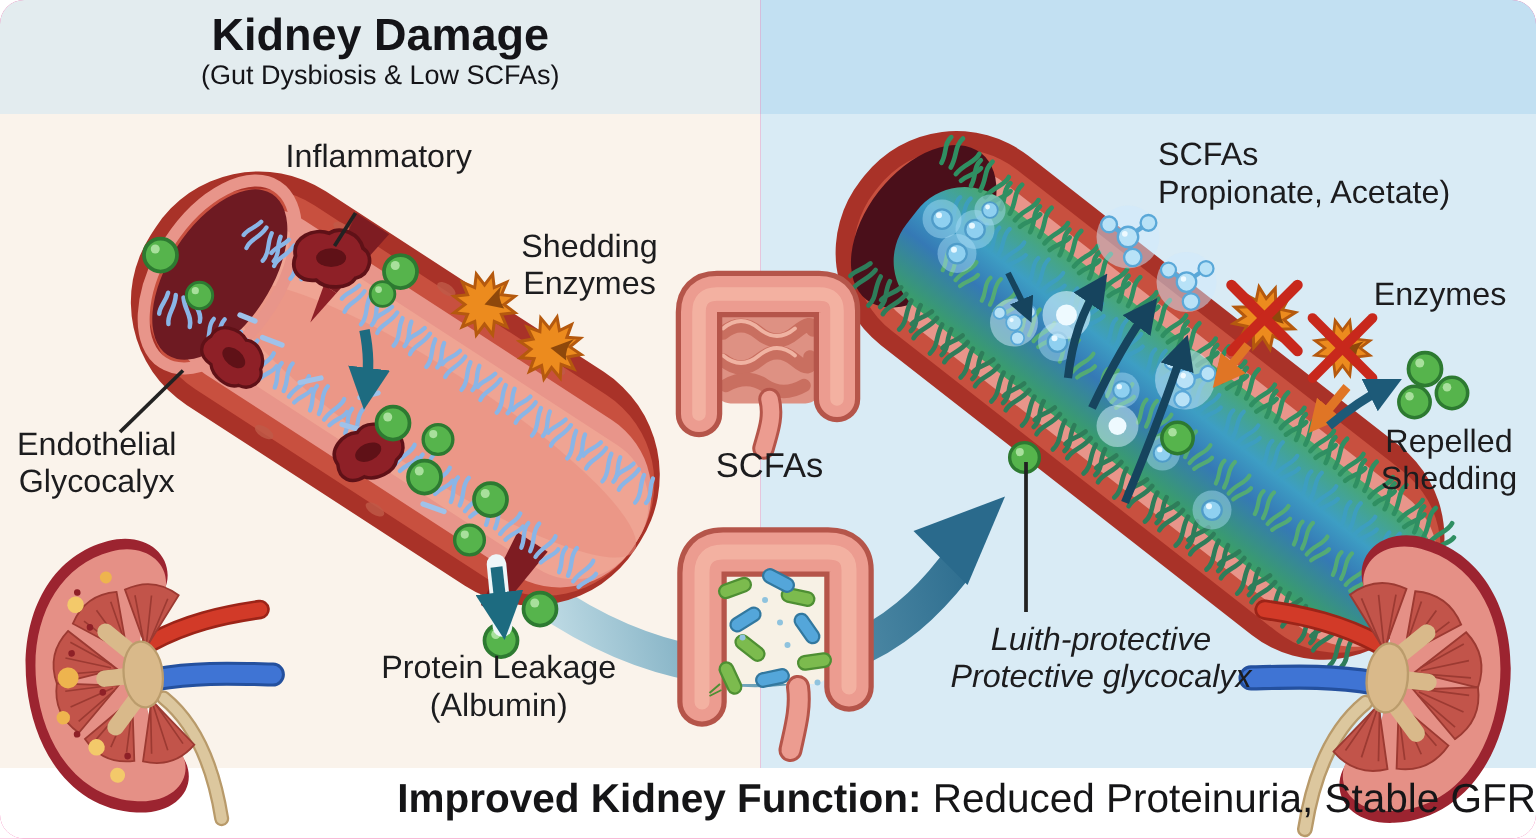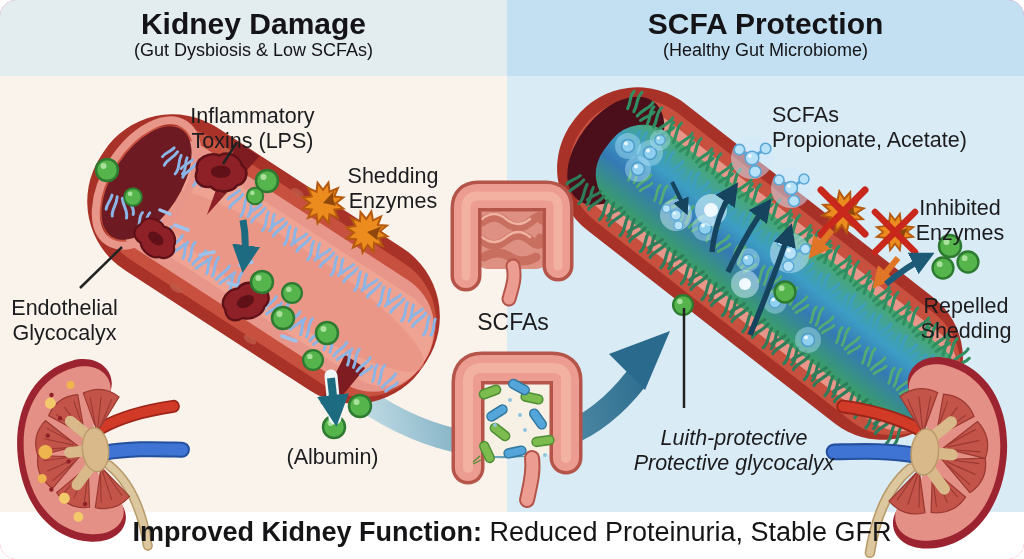--- a/index.html
+++ b/index.html
@@ -8,45 +8,41 @@
   .bg{position:absolute;}
   #hdrL{left:0;top:0;width:507px;height:76px;background:#e3ecef;}
   #hdrR{left:507px;top:0;width:517px;height:76px;background:#c2e0f2;}
   #panL{left:0;top:76px;width:507px;height:436px;background:#faf3eb;}
   #panR{left:507px;top:76px;width:517px;height:436px;background:#d9ebf5;}
   #footband{left:0;top:512px;width:1024px;height:47px;background:#ffffff;}
   .hdr-inner{position:relative;text-align:center;color:#141418;}
   .hdr-title{font-size:30px;font-weight:bold;padding-top:7px;line-height:1.1;}
   .hdr-sub{font-size:18px;line-height:1.12;}
   svg#art{position:absolute;left:0;top:0;z-index:2;}
-  .lbl{position:absolute;z-index:3;color:#1c1c1e;font-size:21.5px;line-height:1.15;text-align:center;margin-top:12px;}
+  .lbl{position:absolute;z-index:3;color:#1c1c1e;font-size:21.5px;line-height:1.15;text-align:center;}
   .lbl span{display:block;}
   .lbl.left-align{text-align:left;}
-  #footer-text{position:absolute;z-index:3;left:0;top:517px;width:1024px;text-align:center;
+  #footer-text{position:absolute;z-index:3;left:0;top:517px;width:1024px;text-align:right;
                font-size:27px;color:#151517;}
   #footer-text .b{font-weight:bold;}
 </style>
 </head>
 <body>
 
 <div id="canvas">
 
   <div class="bg" id="hdrL"></div>
   <div class="bg" id="hdrR"></div>
   <div class="bg" id="panL"></div>
   <div class="bg" id="panR"></div>
   <div class="bg" id="footband"></div>
 
   <div class="hdr-inner" style="position:absolute;left:0;top:0;width:507px;z-index:3;">
     <div class="hdr-title">Kidney Damage</div>
     <div class="hdr-sub">(Gut Dysbiosis &amp; Low SCFAs)</div>
-  </div>
-  <div class="hdr-inner" style="position:absolute;left:507px;top:0;width:517px;z-index:3;">
-    <div class="hdr-title">SCFA Protection</div>
-    <div class="hdr-sub">(Healthy Gut Microbiome)</div>
   </div>
 
   <svg id="art" width="1024" height="559" viewBox="0 0 1024 559">
     <defs>
       <linearGradient id="grassGrad" x1="0" y1="0" x2="0" y2="1">
         <stop offset="0" stop-color="#49a86b"></stop>
           <stop offset="0.35" stop-color="#3d9ec4"></stop>
         <stop offset="0.6" stop-color="#3579b5"></stop>
           <stop offset="1" stop-color="#3aa065"></stop>
       </linearGradient>
@@ -474,42 +470,41 @@
         <path d="M0,0 L10,5 L0,10 z" fill="#16445e"></path>
         </marker>
       <marker id="morange" viewBox="0 0 10 10" refX="6" refY="5" markerWidth="3.6" markerHeight="3.6" orient="auto-start-reverse">
         <path d="M0,0 L10,5 L0,10 z" fill="#e07525"></path>
         </marker>
     </defs>
   </svg>
 
   <div class="lbl" style="left:155px;top:92px;width:195px;">
     <span>Inflammatory</span>
-    <span>Toxins (LPS)</span>
   </div>
   <div class="lbl" style="left:338px;top:152px;width:110px;">
     <span>Shedding</span>
     <span>Enzymes</span>
   </div>
   <div class="lbl" style="left:2px;top:284px;width:125px;">
     <span>Endothelial</span>
     <span>Glycocalyx</span>
   </div>
   <div class="lbl" style="left:240px;top:433px;width:185px;">
+    <span>Protein Leakage</span>
     <span>(Albumin)</span>
   </div>
   <div class="lbl" style="left:452px;top:297px;width:122px;font-size:23px;">
     <span>SCFAs</span>
   </div>
   <div class="lbl left-align" style="left:772px;top:91px;width:210px;">
     <span>SCFAs</span>
     <span>Propionate, Acetate)</span>
   </div>
   <div class="lbl" style="left:905px;top:184px;width:110px;">
-    <span>Inhibited</span>
     <span>Enzymes</span>
   </div>
   <div class="lbl" style="left:912px;top:282px;width:108px;">
     <span>Repelled</span>
     <span>Shedding</span>
   </div>
   <div class="lbl" style="left:624px;top:414px;width:220px;font-style:italic;">
     <span>Luith-protective</span>
     <span>Protective glycocalyx</span>
   </div>

